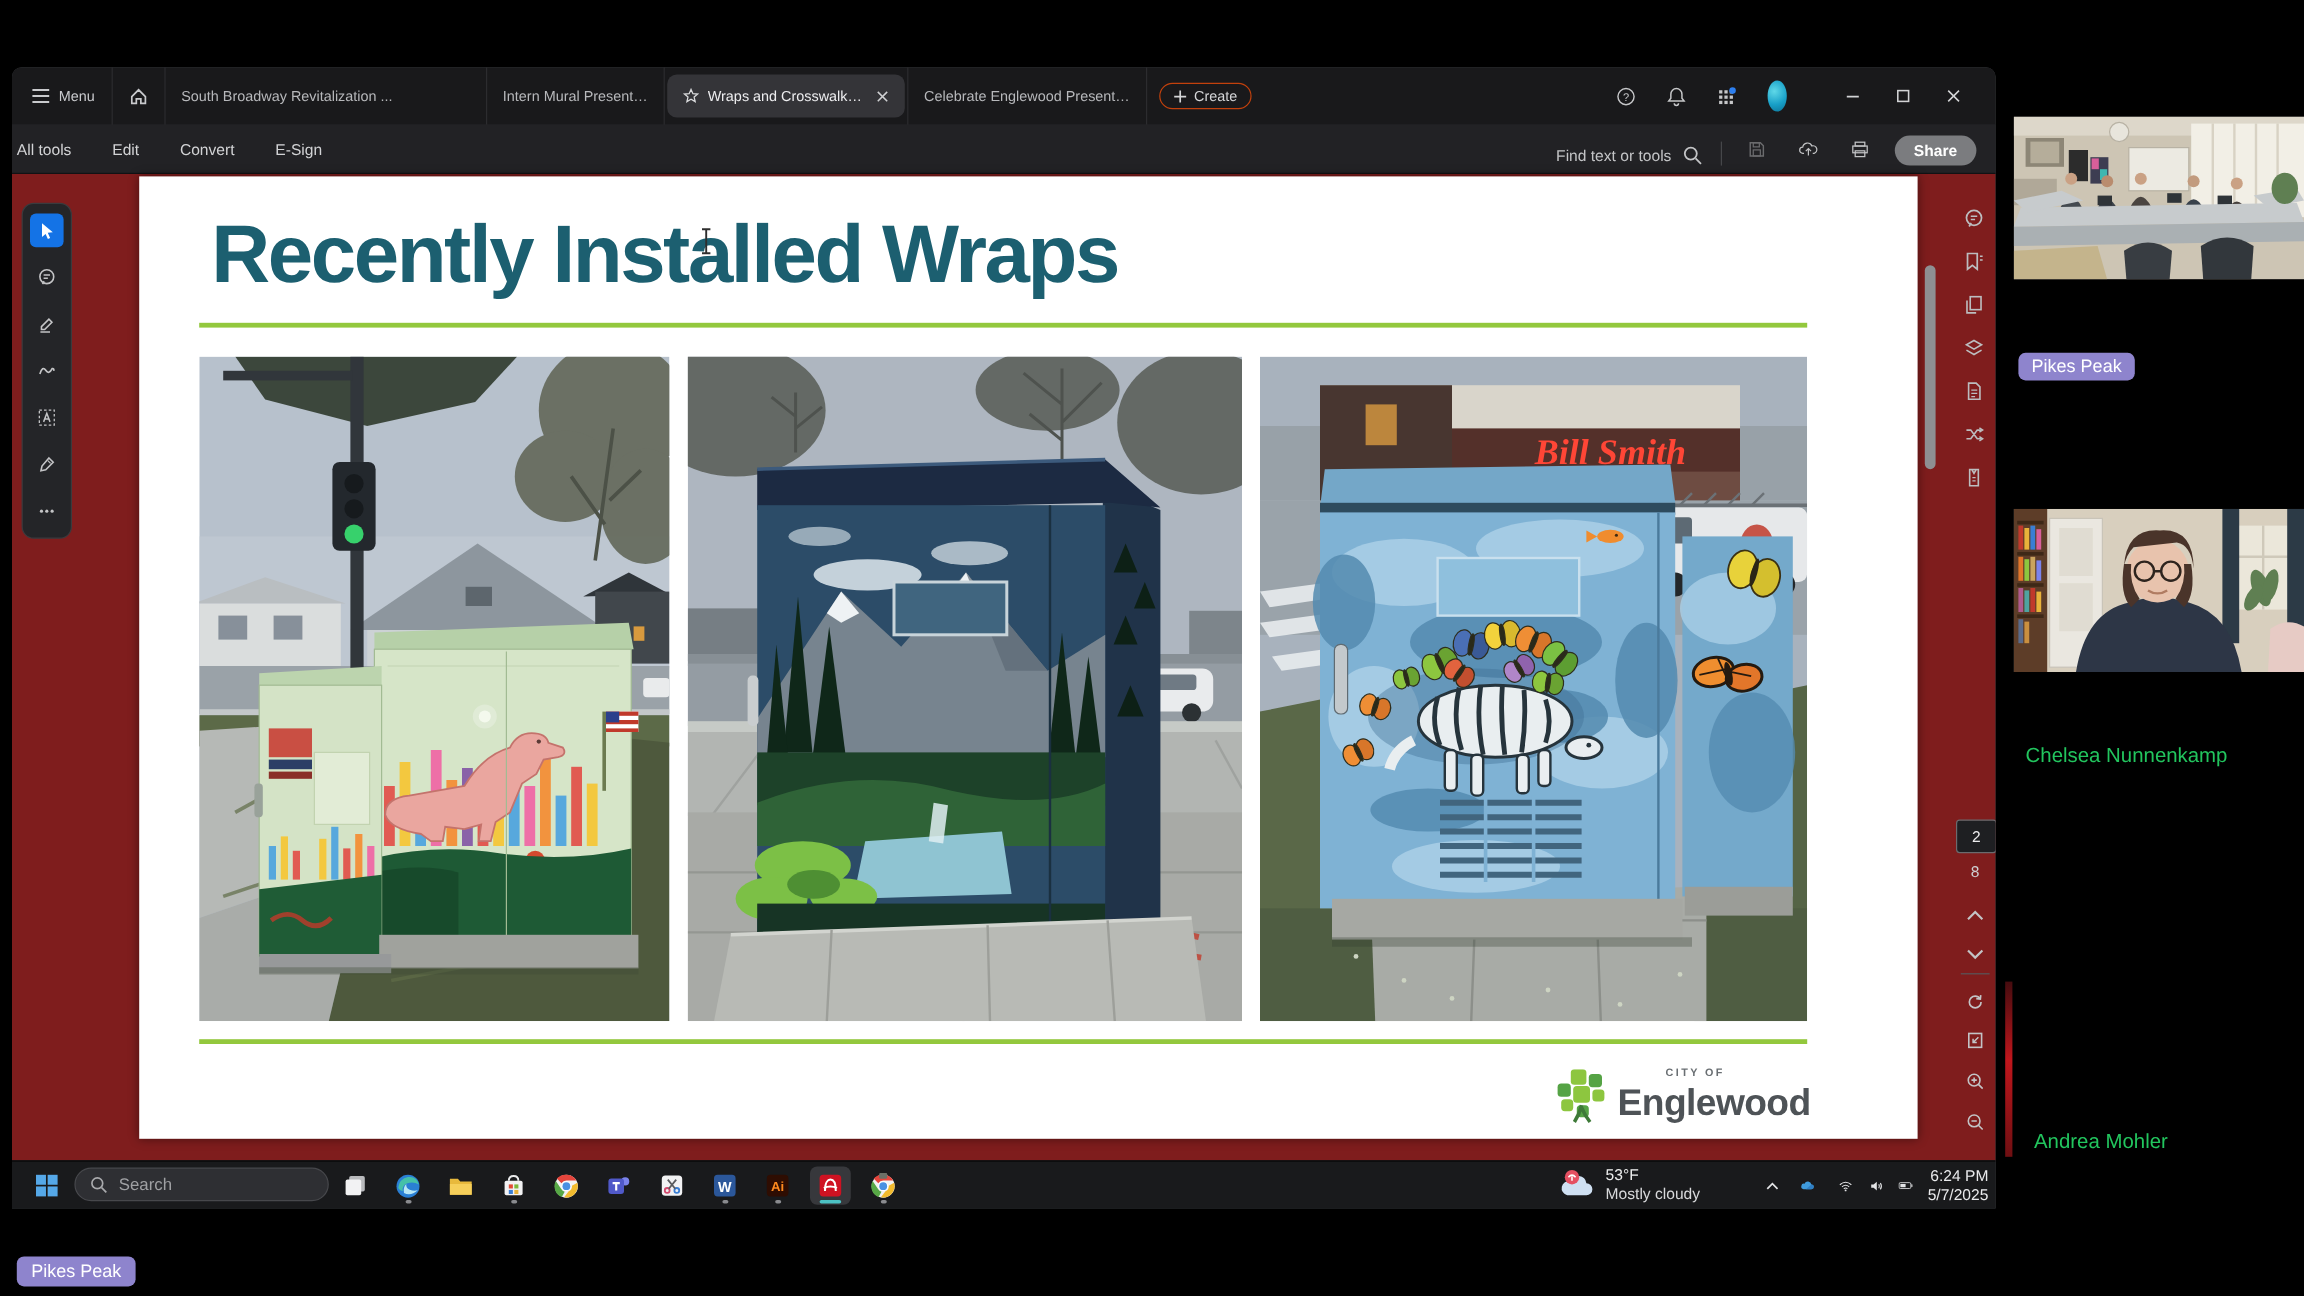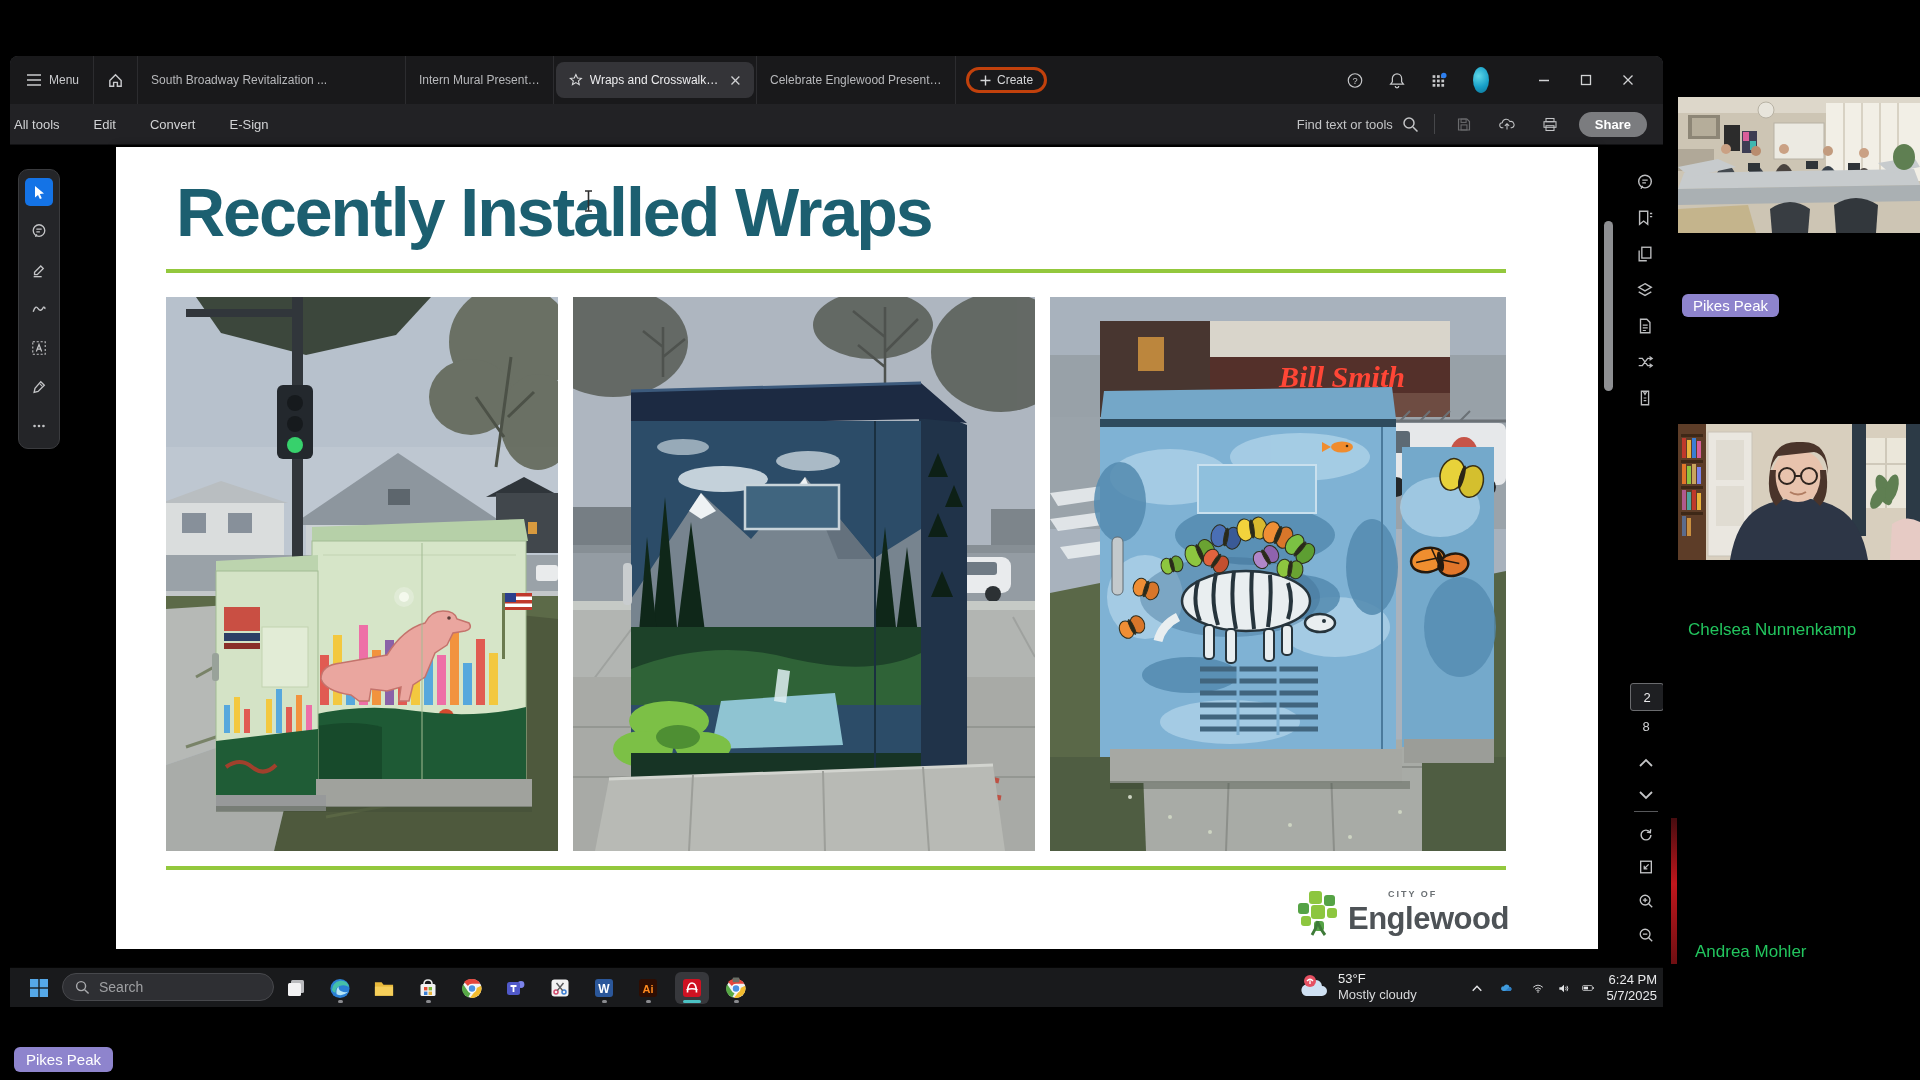--- a/index.html
+++ b/index.html
@@ -17,38 +17,38 @@
             display:flex;align-items:center;}
   .menu-btn{display:flex;align-items:center;gap:7px;background:none;border:none;color:#c9cacd;
             font-size:12px;padding:0 14px 0 16px;height:100%;font-family:inherit;cursor:default;justify-content:center;}
   .home-btn{background:none;border:none;height:100%;padding:0 13px;border-left:1px solid #2c2c2f;
             border-right:1px solid #2c2c2f;display:flex;align-items:center;}
   .tab{display:flex;align-items:center;gap:7px;height:100%;padding:0 13px;border-right:1px solid #2c2c2f;
        color:#b7b8bb;font-size:12px;box-sizing:border-box;}
   .tab .lbl{white-space:nowrap;overflow:hidden;text-overflow:ellipsis;display:block;}
   .tab.active{height:36px;background:#343438;border-radius:8px;border-right:none;color:#ededef;margin:0 2px;}
   .create-btn{display:flex;align-items:center;gap:6px;margin-left:10px;background:none;
-              border:3px solid #c2410c;border-radius:14px;color:#d5d6d8;font-size:12px;
+              border:1px solid #c2410c;border-radius:14px;color:#d5d6d8;font-size:12px;
               padding:3px 11px;font-family:inherit;}
   .tb-right{margin-left:auto;display:flex;align-items:center;gap:14px;padding-right:14px;}
   .winctl{display:flex;align-items:center;gap:0;margin-left:14px;}
   .winctl .wbtn{width:42px;height:48px;display:flex;align-items:center;justify-content:center;background:none;border:none;}
 
   
   .menubar{position:absolute;left:0;top:48px;width:100%;height:41px;background:#222225;
            border-bottom:1px solid #121214;display:flex;align-items:center;box-sizing:border-box;}
   .mitem{color:#d2d3d5;font-size:13px;padding:0 17px;}
-  .mright{margin-left:auto;display:flex;align-items:center;gap:15px;padding-right:16px;}
+  .mright{margin-left:auto;display:flex;align-items:flex-end;gap:15px;padding-right:16px;}
   .find{display:flex;align-items:center;gap:9px;color:#c3c4c6;font-size:13px;}
   .vdiv{width:1px;height:20px;background:#46474a;}
   .share-btn{background:#7b7c7f;color:#fff;border:none;border-radius:14px;font-size:13px;
              font-weight:bold;padding:5px 16px;font-family:inherit;}
 
   
-  .docarea{position:absolute;left:0;top:89px;width:1653px;height:822px;background:#000000;}
+  .docarea{position:absolute;left:0;top:89px;width:1653px;height:822px;background:#7f1d1d;}
   .page{position:absolute;left:106px;top:2px;width:1482px;height:802px;background:#fff;
         box-shadow:0 0 8px rgba(0,0,0,.45);}
 
   .lrail{position:absolute;left:8px;top:24px;width:40px;background:#242528;border:1px solid #3a3b3e;
          border-radius:10px;display:flex;flex-direction:column;align-items:center;gap:11px;padding:8px 0;}
   .tool{width:28px;height:28px;display:flex;align-items:center;justify-content:center;border:none;
         background:none;border-radius:5px;color:#c3c4c6;}
   .tool.active{background:#1473e6;color:#fff;}
 
   .rrail-ico{position:absolute;width:30px;height:30px;display:flex;align-items:center;justify-content:center;

